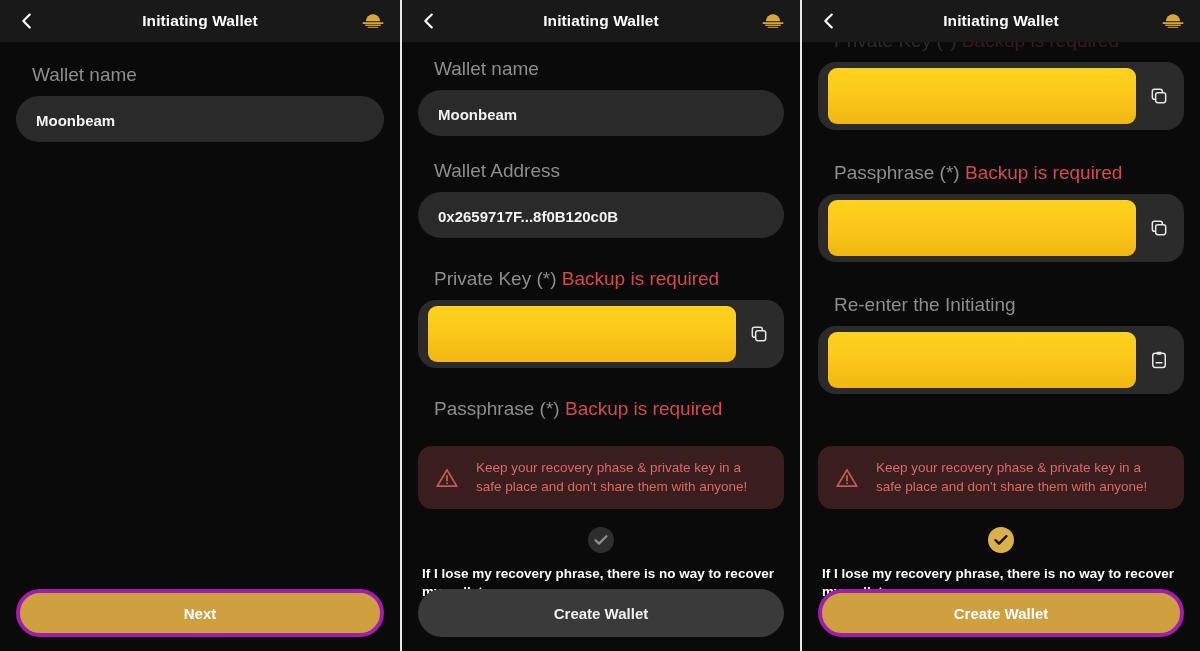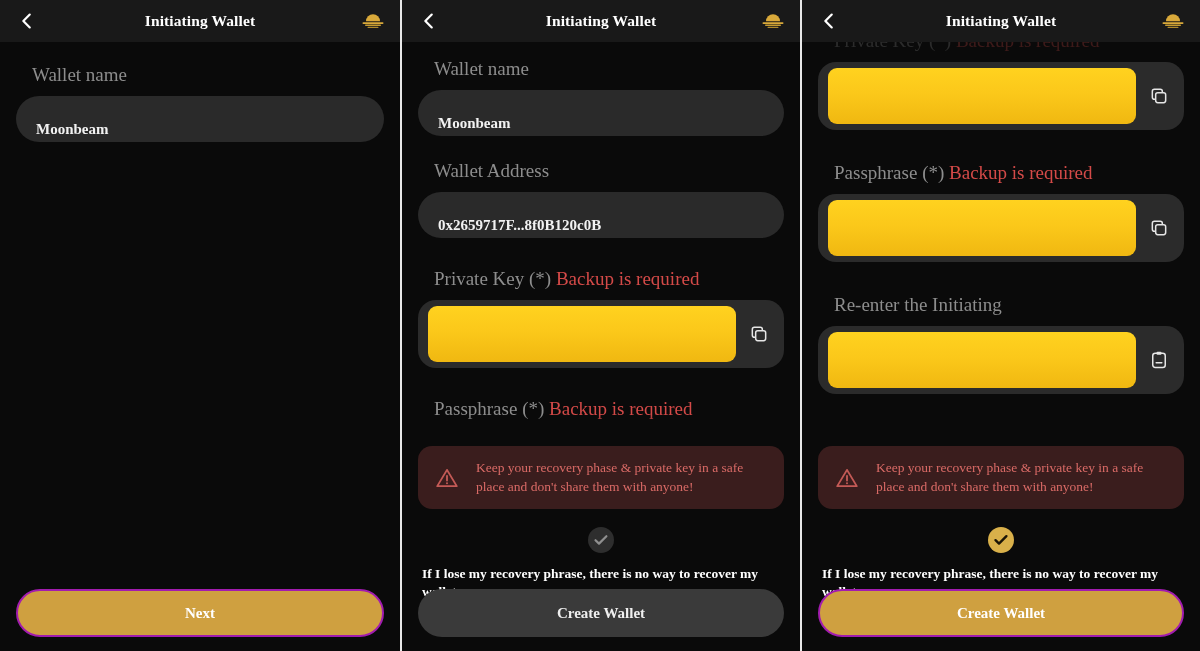--- a/index.html
+++ b/index.html
@@ -2,21 +2,21 @@
 <html><head>
 <meta charset="utf-8">
 <style>
   * { margin:0; padding:0; box-sizing:border-box; }
   html, body {
     width:1200px; height:651px;
     background:#000;
     font-family:"Liberation Sans", sans-serif;
     overflow:hidden;
   }
-  .stage { position:relative; width:1200px; height:651px; display:flex; background:#000;font-family:Liberation Serif, serif; }
+  .stage { position:relative; width:1200px; height:651px; display:flex; background:#000; }
 
   .panel {
     position:relative;
     width:400px; height:651px;
     background:#0a0a0a;
     overflow:hidden;
     flex:0 0 400px;
   }
   .panel + .panel { border-left:2px solid #e8e8e8; }
 
@@ -59,22 +59,22 @@
     font-size:19px; color:#8d8d8d;
     margin:0 0 10px 16px;
     white-space:nowrap;
   }
   .fld-label .req { color:#d44a48; }
 
   .input-pill {
     height:46px;
     background:#2a2a2a;
     border-radius:23px;
-    display:flex; align-items:flex-end;
-    padding:4px 20px;
+    display:flex; align-items:flex-start;
+    padding:16px 20px;
     font-size:15px; color:#f2f2f2; font-weight:bold;
   }
 
   .secret-pill {
     height:68px;
     background:#2b2b2b;
     border-radius:18px;
     display:flex; align-items:center;
     padding:0 8px 0 10px;
     gap:6px;
@@ -119,21 +119,21 @@
   .cta {
     height:48px;
     border-radius:24px;
     display:flex; align-items:center; justify-content:center;
     font-size:15px; font-weight:bold;
     cursor:pointer;
     user-select:none;
   }
   .cta.active {
     background:#cfa040;
-    border:2px solid #a21caf;
+    border:4px solid #a21caf;
     color:#ffffff;
   }
   .cta.disabled {
     background:#3a3a3a;
     border:2px solid transparent;
     color:#efefef;
   }
 
   
   .fade-bottom {

